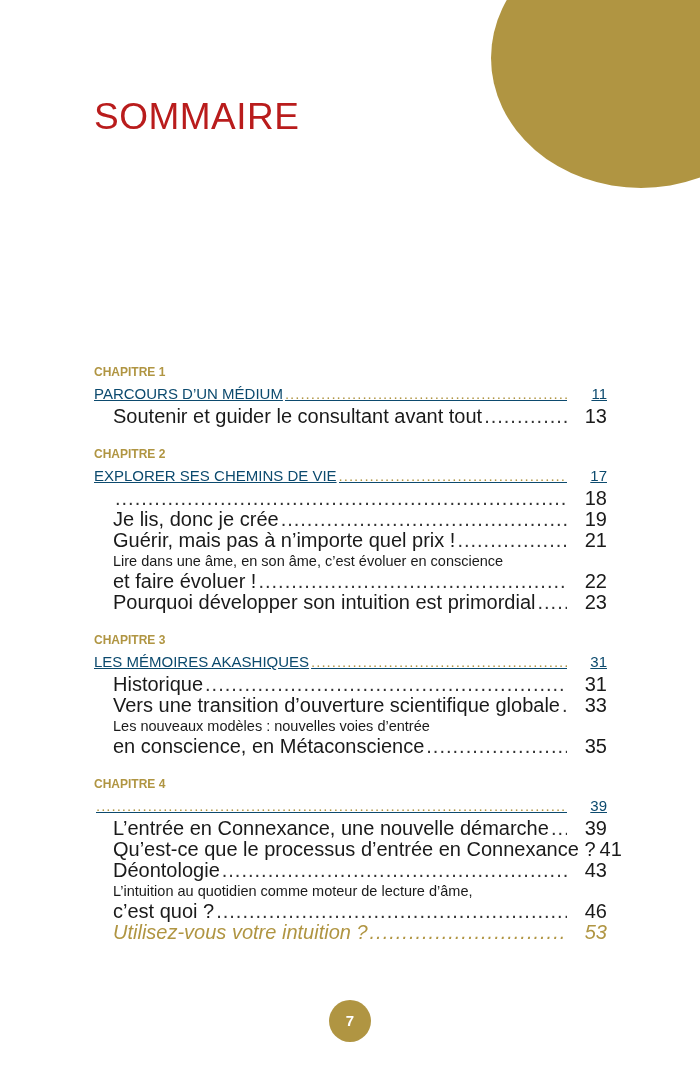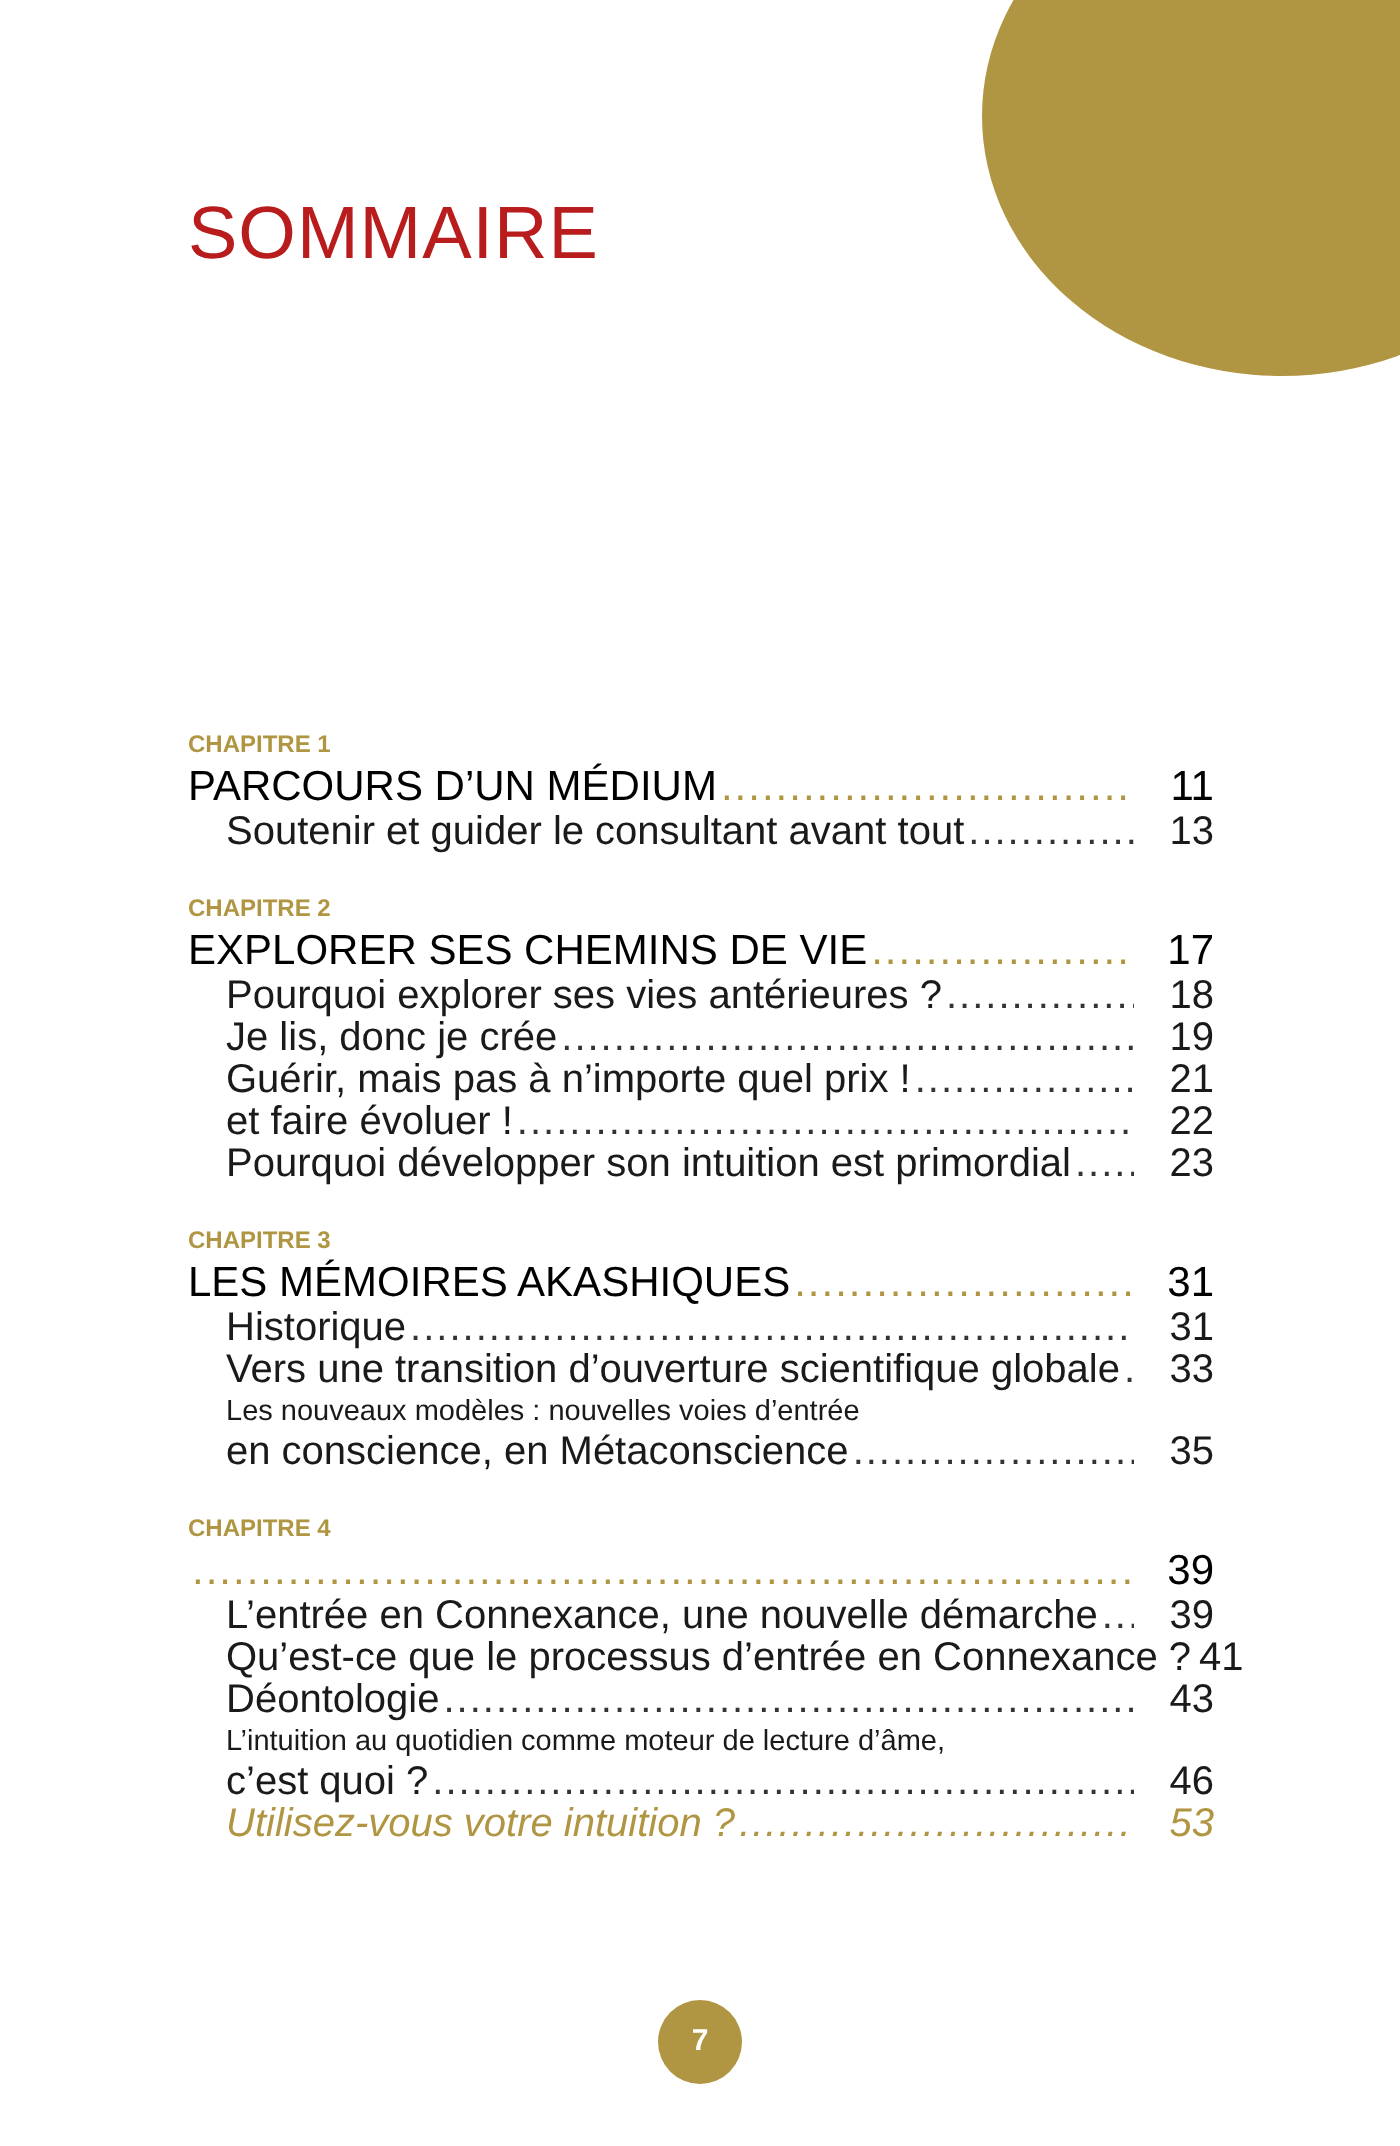--- a/index.html
+++ b/index.html
@@ -29,21 +29,21 @@
   }
   .row .txt { white-space: nowrap; }
   .row .dots {
     flex: 1; overflow: hidden; white-space: nowrap; margin: 0 2px;
     color: #333; letter-spacing: 1px;
   }
   .row .dots::after {
     content: "....................................................................................................................................................................................";
   }
   .row .pg { width: 38px; text-align: right; }
-  .row.main { font-size: 21px; line-height: 24px; color: #000000; }
+  .row.main { font-size: 15px; line-height: 24px; color: #0c4a6e; text-decoration: underline; }
   .row.main .dots { color: #B09542; }
   .row.sub { padding-left: 19px; }
   .row.accent { color: #B09542; font-style: italic; }
   .row.accent .dots { color: #B09542; }
   .wrapline { padding-left: 19px; font-size: 14.5px; line-height: 20px; }
   .page-num {
     position: absolute; left: 329px; top: 1000px; width: 42px; height: 42px;
     border-radius: 50%; background: #B09542; color: #fff;
     font-weight: bold; font-size: 15px; text-align: center; line-height: 42px;
   }
@@ -71,34 +71,34 @@
   </div>
 
   <div class="chapter">
     <div class="chap-label">CHAPITRE 2</div>
     <div class="row main">
       <span class="txt">EXPLORER SES CHEMINS DE VIE</span>
       <span class="dots"></span>
       <span class="pg">17</span>
     </div>
     <div class="row sub">
-      <span class="txt">Pourquoi explorer ses vies antérieures ?</span>
       <span class="dots"></span>
       <span class="pg">18</span>
     </div>
     <div class="row sub">
       <span class="txt">Je lis, donc je crée</span>
       <span class="dots"></span>
       <span class="pg">19</span>
     </div>
     <div class="row sub">
       <span class="txt">Guérir, mais pas à n’importe quel prix !</span>
       <span class="dots"></span>
       <span class="pg">21</span>
     </div>
+    <div class="wrapline">Lire dans une âme, en son âme, c’est évoluer en conscience</div>
     <div class="row sub">
       <span class="txt">et faire évoluer !</span>
       <span class="dots"></span>
       <span class="pg">22</span>
     </div>
     <div class="row sub">
       <span class="txt">Pourquoi développer son intuition est primordial</span>
       <span class="dots"></span>
       <span class="pg">23</span>
     </div>

